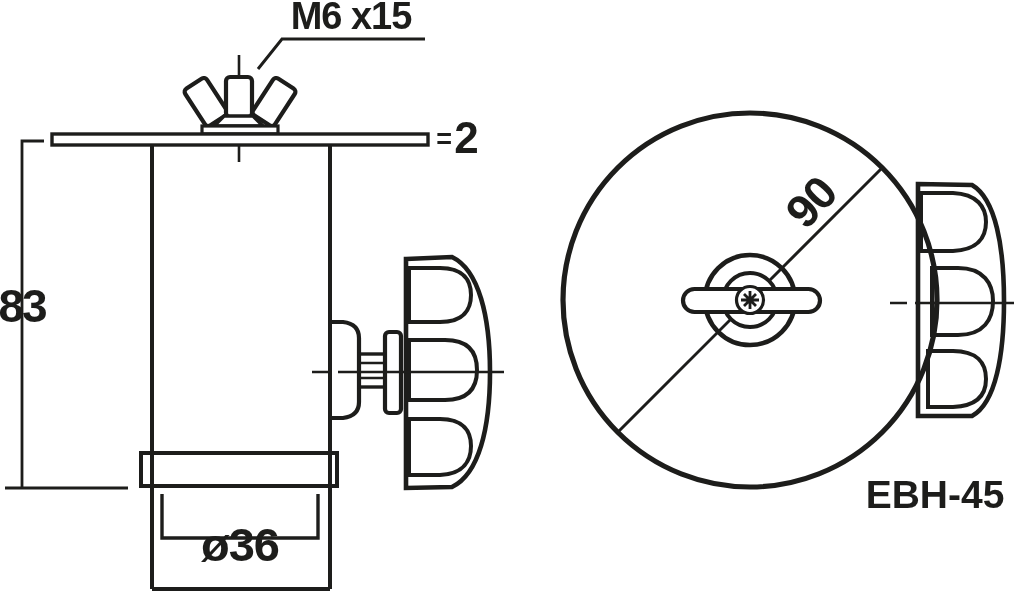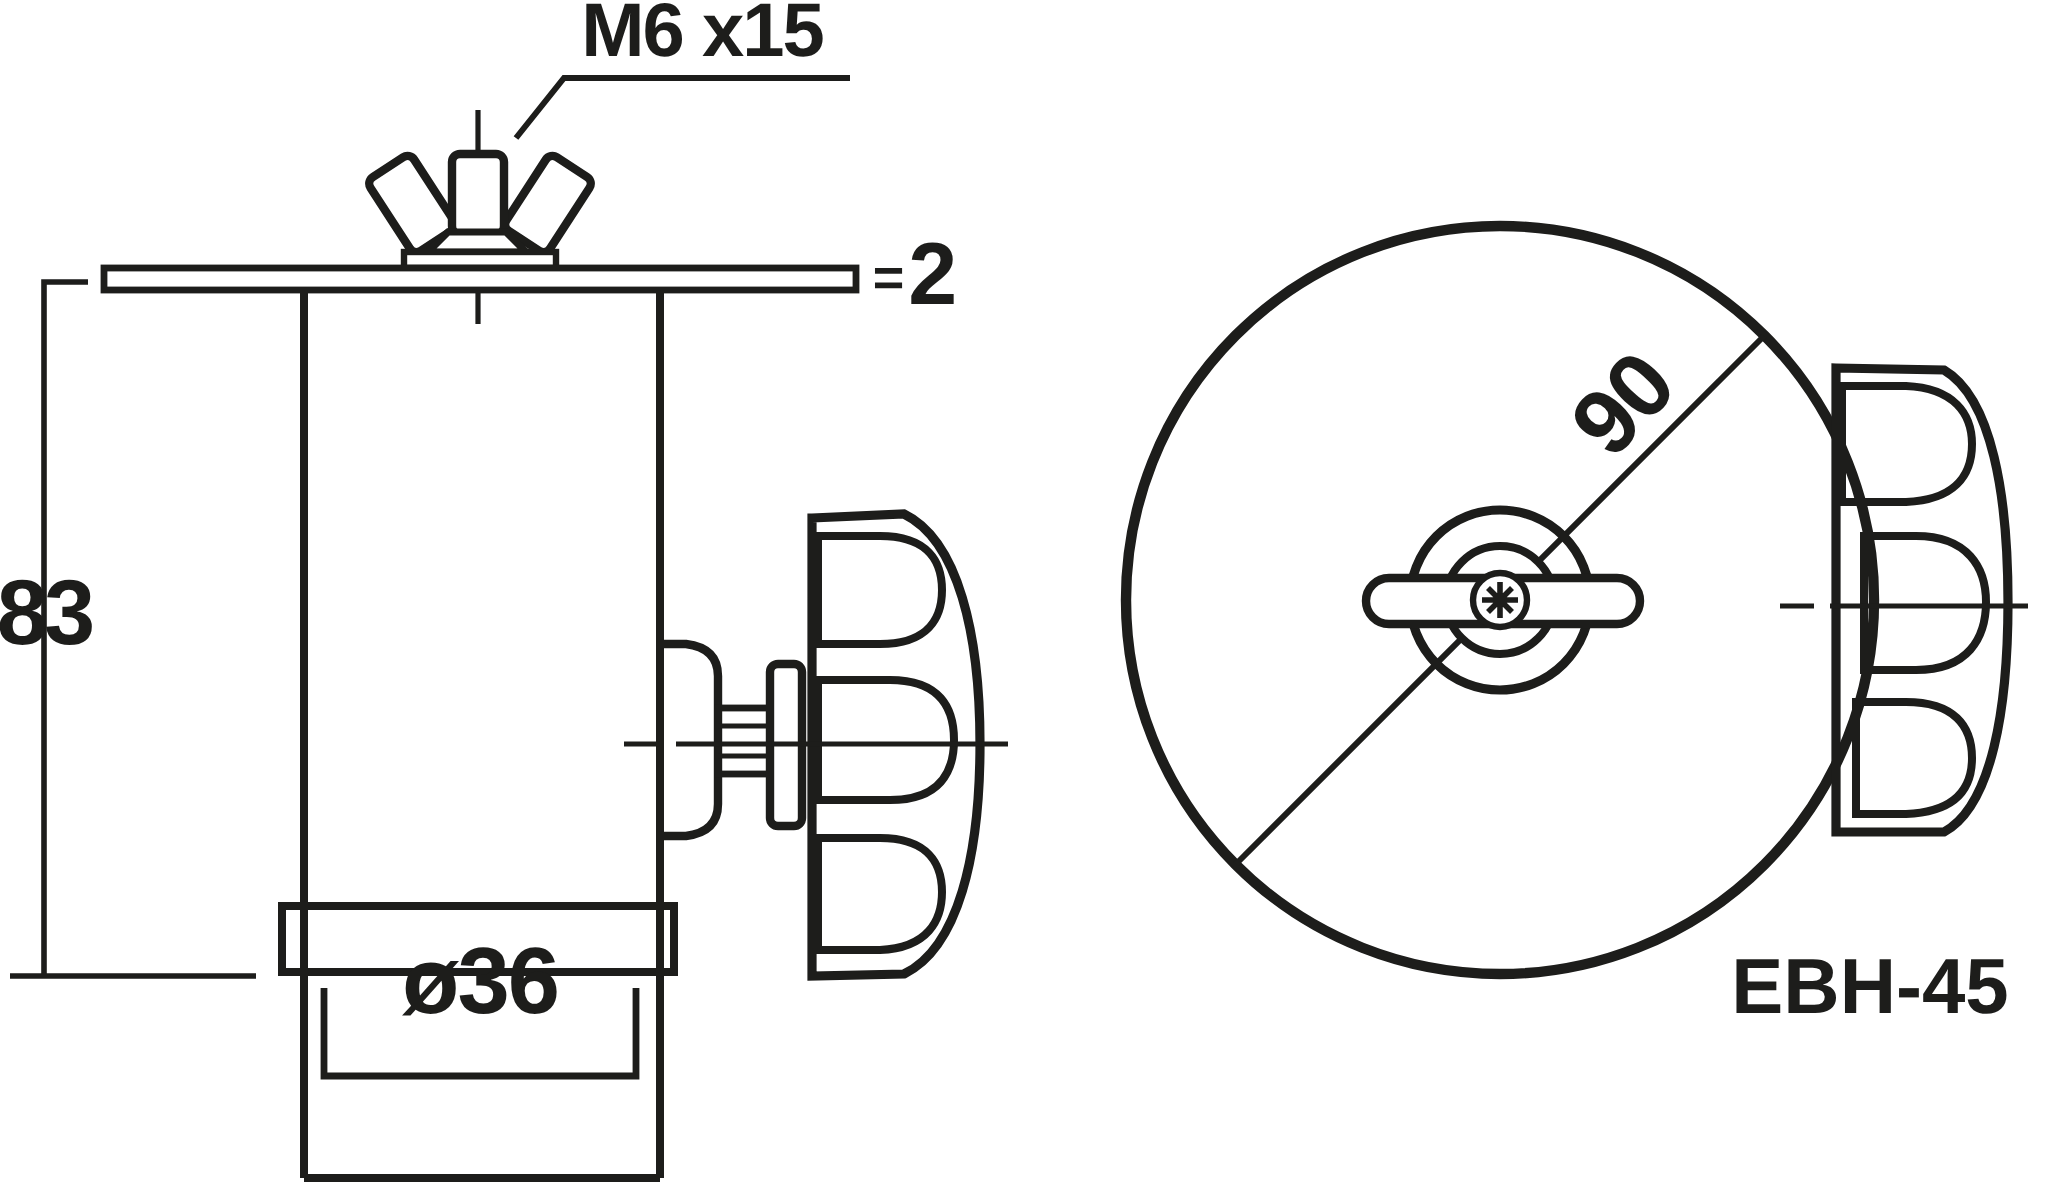--- a/index.html
+++ b/index.html
@@ -13,21 +13,21 @@
   .wfill{fill:#fff !important;}
   .lbl{
     position:absolute;transform:translate(-50%,-50%);
     font-weight:700;white-space:nowrap;line-height:1;
     letter-spacing:-1px;color:var(--line,#1d1d1b);
   }
   .lbl-thread{left:351px;top:16px;font-size:38px;}
   .lbl-thick{left:457px;top:138px;font-size:44px;display:flex;align-items:center;gap:3px;}
   .lbl-thick .tick{font-size:27px;font-weight:700;position:relative;top:1px;}
   .lbl-height{left:22px;top:306px;font-size:46px;letter-spacing:-2px;}
-  .lbl-d36{left:240px;top:490px;font-size:47px;text-align:center;}
+  .lbl-d36{left:240px;top:544px;font-size:47px;text-align:center;}
   .lbl-d43{left:240px;top:567px;font-size:47px;}
   .lbl-d90{left:811px;top:202px;font-size:46px;transform:translate(-50%,-50%) rotate(-47deg);}
   .lbl-model{left:935px;top:494px;font-size:39px;letter-spacing:0;}
 </style>
 </head>
 <body style="background: rgb(255, 255, 255);">
 
 <div class="canvas">
 
   <svg width="1024" height="594" viewBox="0 0 1024 594">

